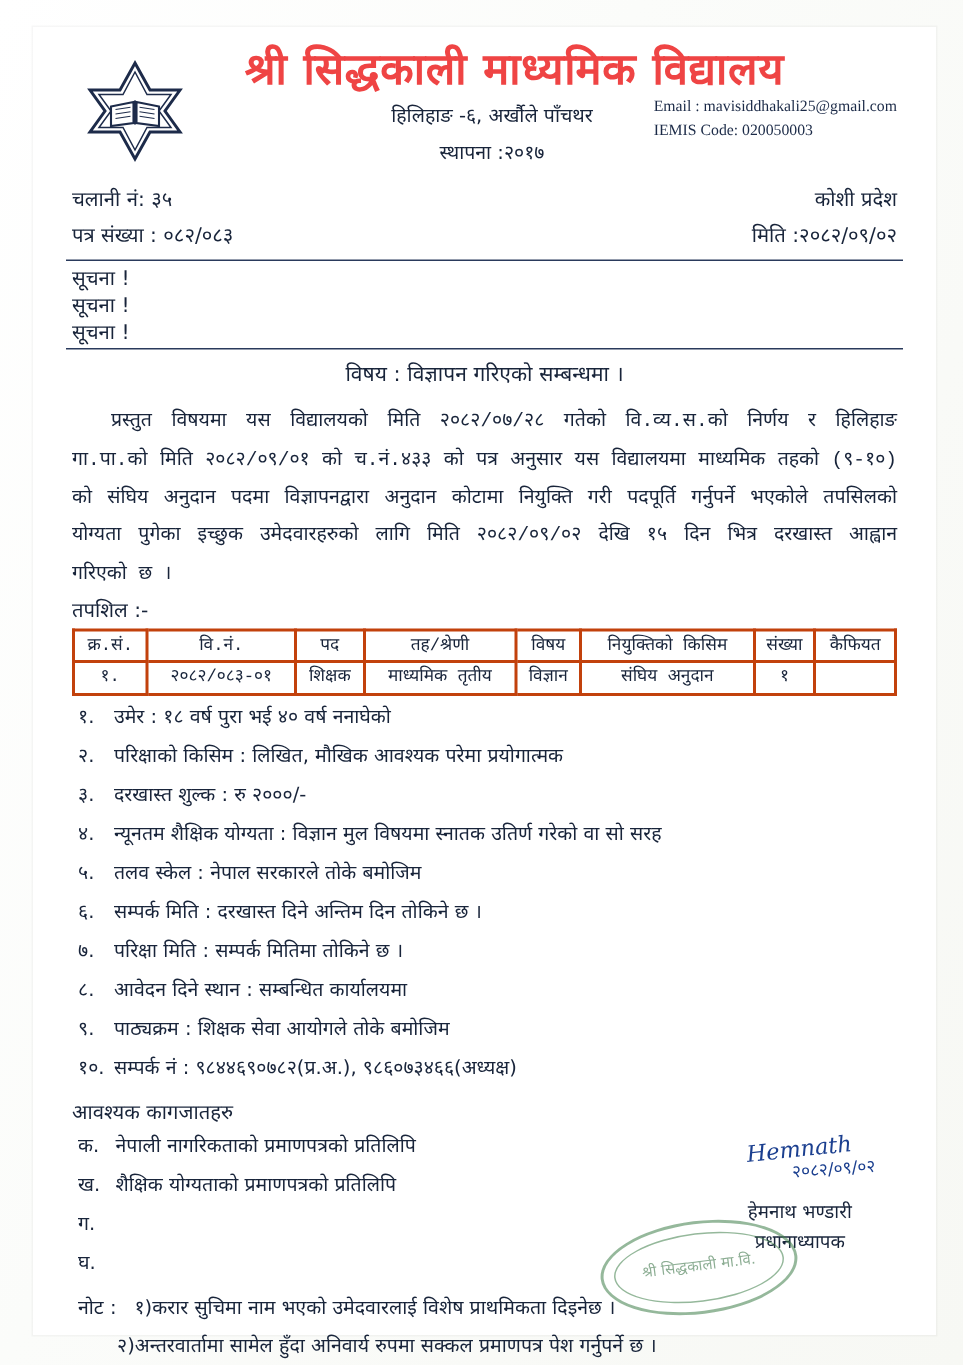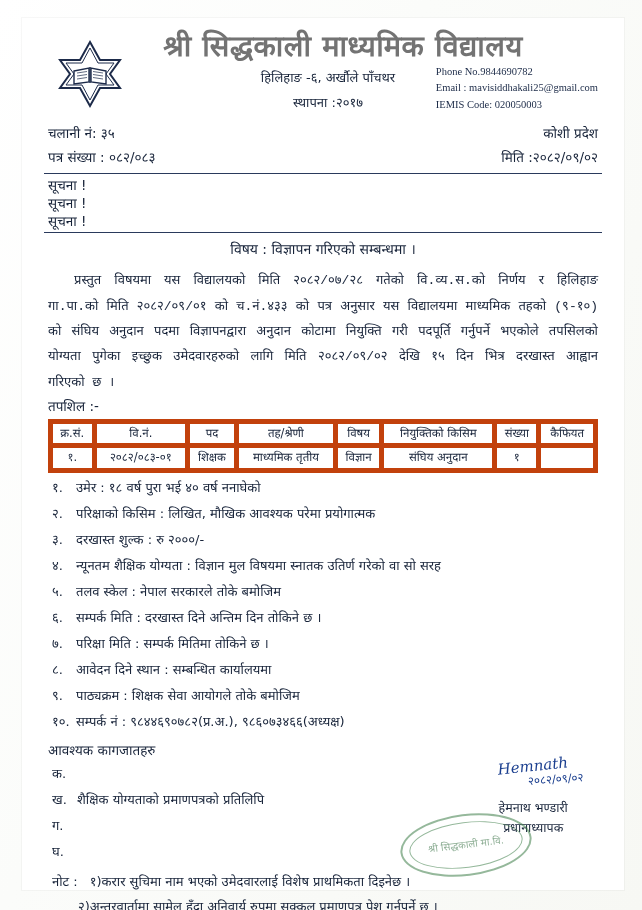--- a/index.html
+++ b/index.html
@@ -36,21 +36,21 @@
   }
   .emblem{
     position:absolute;left:32px;top:20px;width:72px;height:72px;
   }
   .emblem svg{display:block;}
   .school-title{
     text-align:center;
     font-size:29px;
     font-weight:700;
     letter-spacing:0.5px;
-    color:#737373;
+    color:#ef4444;
     margin-left:40px;
     line-height:1.15;
     font-family:"DejaVu Sans", sans-serif;
   }
   .addr{
     text-align:center;
     font-size:13px;
     margin-left:10px;
     margin-top:5px;
     line-height:1.5;
@@ -117,25 +117,26 @@
 
   
   table.t{
     border-collapse:collapse;
     margin:2px 26px 0 26px;
     width:calc(100% - 52px);
     font-size:11.5px;
     font-family:"DejaVu Sans", sans-serif;
   }
   table.t th, table.t td{
-    border:5px solid #c2410c;
+    border:2px solid #c2410c;
     text-align:center;
     padding:2px 2px;
     font-weight:400;
     line-height:1.35;
+    font-family:Liberation Mono, monospace;
   }
   table.t th{font-weight:400;}
 
   .sect-title{
     padding:8px 26px 2px 26px;
     font-size:13.5px;
     font-family:"DejaVu Sans", sans-serif;
   }
   ol.items{
     list-style:none;
@@ -240,21 +241,20 @@
           <line x1="39" y1="36.5" x2="49" y2="38" stroke="#1d2b4a" stroke-width="0.7"></line>
           <line x1="39" y1="39.5" x2="49" y2="41" stroke="#1d2b4a" stroke-width="0.7"></line>
         </svg>
       </div>
 
       <div class="school-title">श्री सिद्धकाली माध्यमिक विद्यालय</div>
       <div class="addr">हिलिहाङ -६, अर्खौले पाँचथर</div>
       <div class="addr">स्थापना :२०१७</div>
 
       <div class="contact">
-        <div>Phone No.9844690782</div>
         <div>Email : mavisiddhakali25@gmail.com</div>
         <div>IEMIS Code: 020050003</div>
       </div>
     </div>
 
     <div class="refblock">
       <div class="refrow">
         <div class="refleft">चलानी नं: ३५</div>
         <div class="refright">कोशी प्रदेश</div>
       </div>
@@ -349,20 +349,21 @@
           <span class="num">१०.</span>
           <span>सम्पर्क नं : ९८४४६९०७८२(प्र.अ.), ९८६०७३४६६(अध्यक्ष)</span>
         </li>
     </ol>
 
     <div class="docs-title">आवश्यक कागजातहरु</div>
 
     <ul class="docs">
       <li>
           <span class="num">क.</span>
+          <span>नेपाली नागरिकताको प्रमाणपत्रको प्रतिलिपि</span>
         </li>
       <li>
           <span class="num">ख.</span>
           <span>शैक्षिक योग्यताको प्रमाणपत्रको प्रतिलिपि</span>
         </li>
       <li>
           <span class="num">ग.</span>
         </li>
       <li>
           <span class="num">घ.</span>

